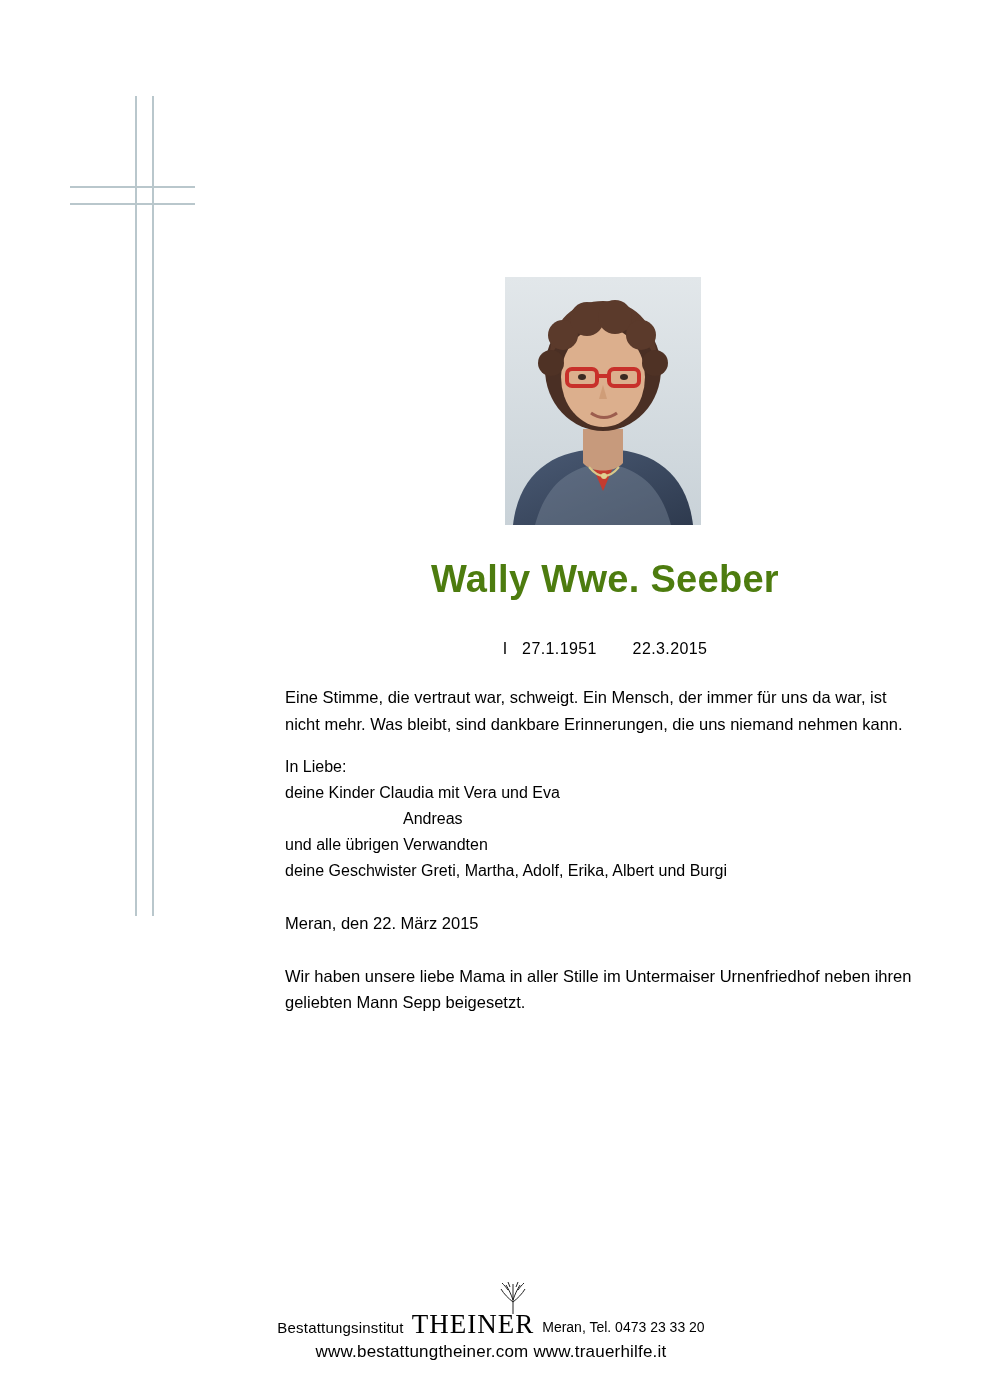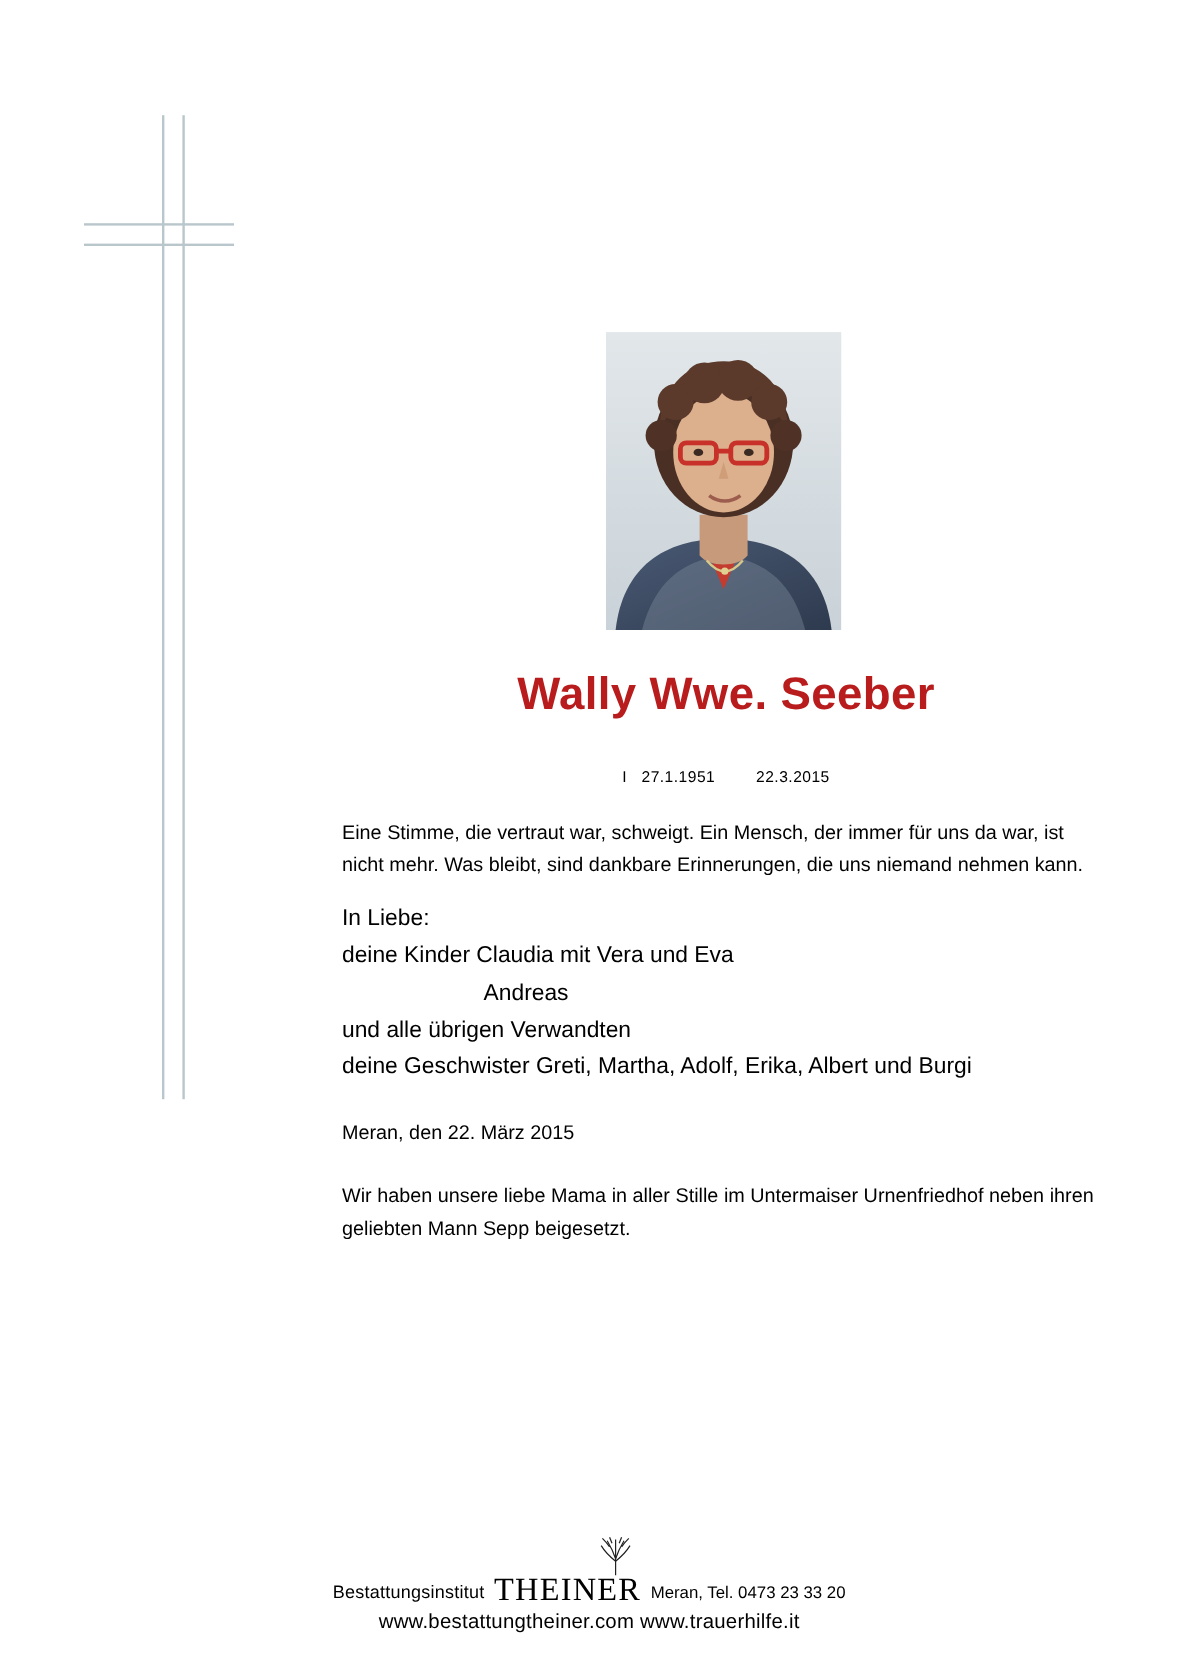--- a/index.html
+++ b/index.html
@@ -79,38 +79,38 @@
     left: 285px;
     top: 556px;
     width: 640px;
   }
   .name {
     text-align: center;
     font-weight: bold;
     font-size: 38px;
     line-height: 1.22;
     letter-spacing: 0.3px;
-    color: #b91c1c;
+    color: #4d7c0f;
   }
   .name .line2 { display: block; }
   .dates {
     text-align: center;
-    font-size: 13px;
+    font-size: 16px;
     margin-top: 38px;
     letter-spacing: 0.4px;
   }
   .dates .sep { display: inline-block; width: 26px; }
   .para {
     font-size: 16.5px;
     line-height: 1.62;
     margin-top: 26px;
     text-align: left;
   }
   .block-tight {
-    font-size: 19px;
+    font-size: 16px;
     line-height: 1.62;
     margin-top: 10px;
   }
   .block-tight .indent {
     display: block;
     padding-left: 118px;
   }
   .place-date {
     font-size: 16.5px;
     line-height: 1.62;

